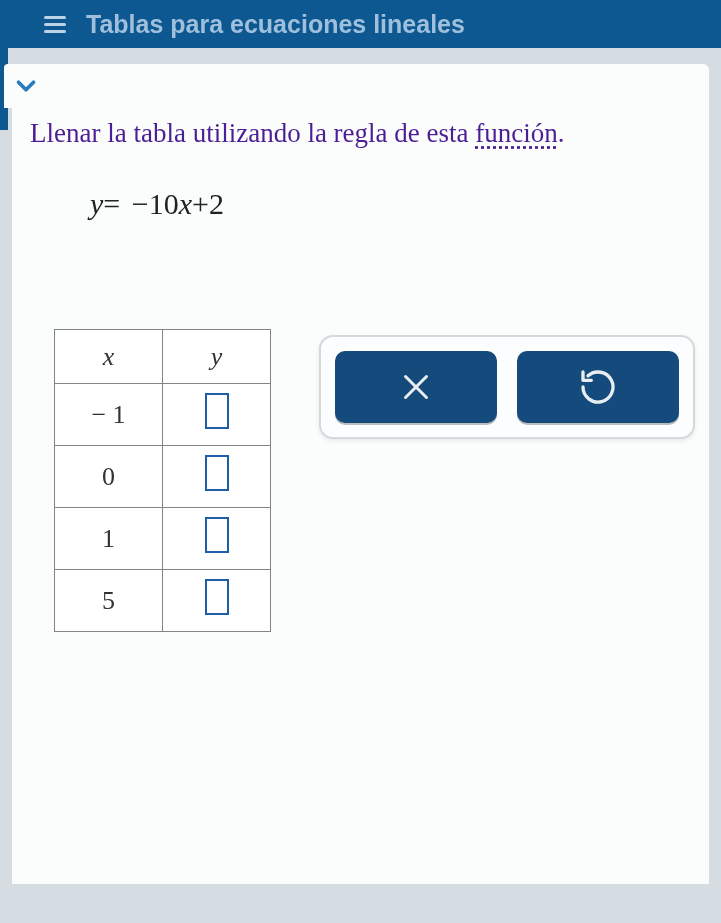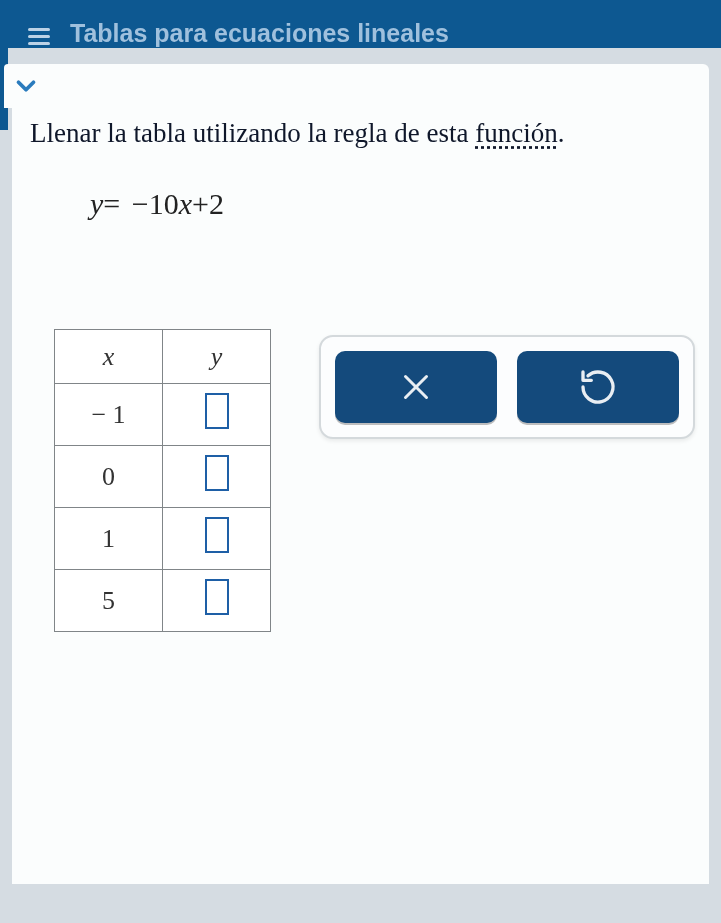--- a/index.html
+++ b/index.html
@@ -7,22 +7,22 @@
       width: 721px;
       height: 923px;
       background: #d5dce2;
       font-family: 'Segoe UI', Arial, sans-serif;
     }
     .header-bar {
       width: 100%;
       height: 48px;
       background: #0d5891;
       display: flex;
-      align-items: flex-end;
-      padding-left: 28px;
+      align-items: center;
+      padding-left: 44px;
     }
     .hamburger {
       width: 24px; height: 24px;
       margin-right: 18px;
       display: flex; flex-direction: column; justify-content: center; gap: 4px;
     }
     .hamburger span {
       width: 22px; height: 3px; background: #bcd2e6; border-radius: 2px;
     }
     .header-title {
@@ -48,21 +48,21 @@
       top: 0; left: -8px;
       width: 44px; height: 44px;
       background: #fbfdfd;
       border-radius: 4px 4px 0 0;
       display: flex; align-items: center; justify-content: center;
     }
     .expand-btn svg { display: block; }
     .instruction {
       padding: 54px 18px 0 18px;
       font-size: 27px;
-      color: #0f172a;
+      color: #4c1d95;
       font-family: Georgia, 'Times New Roman', serif;
     }
     .instruction .func-link {
       text-decoration: underline;
       text-decoration-style: dotted;
       text-underline-offset: 4px;
     }
     .equation {
       padding: 38px 4px 0 78px;
       font-size: 30px;

